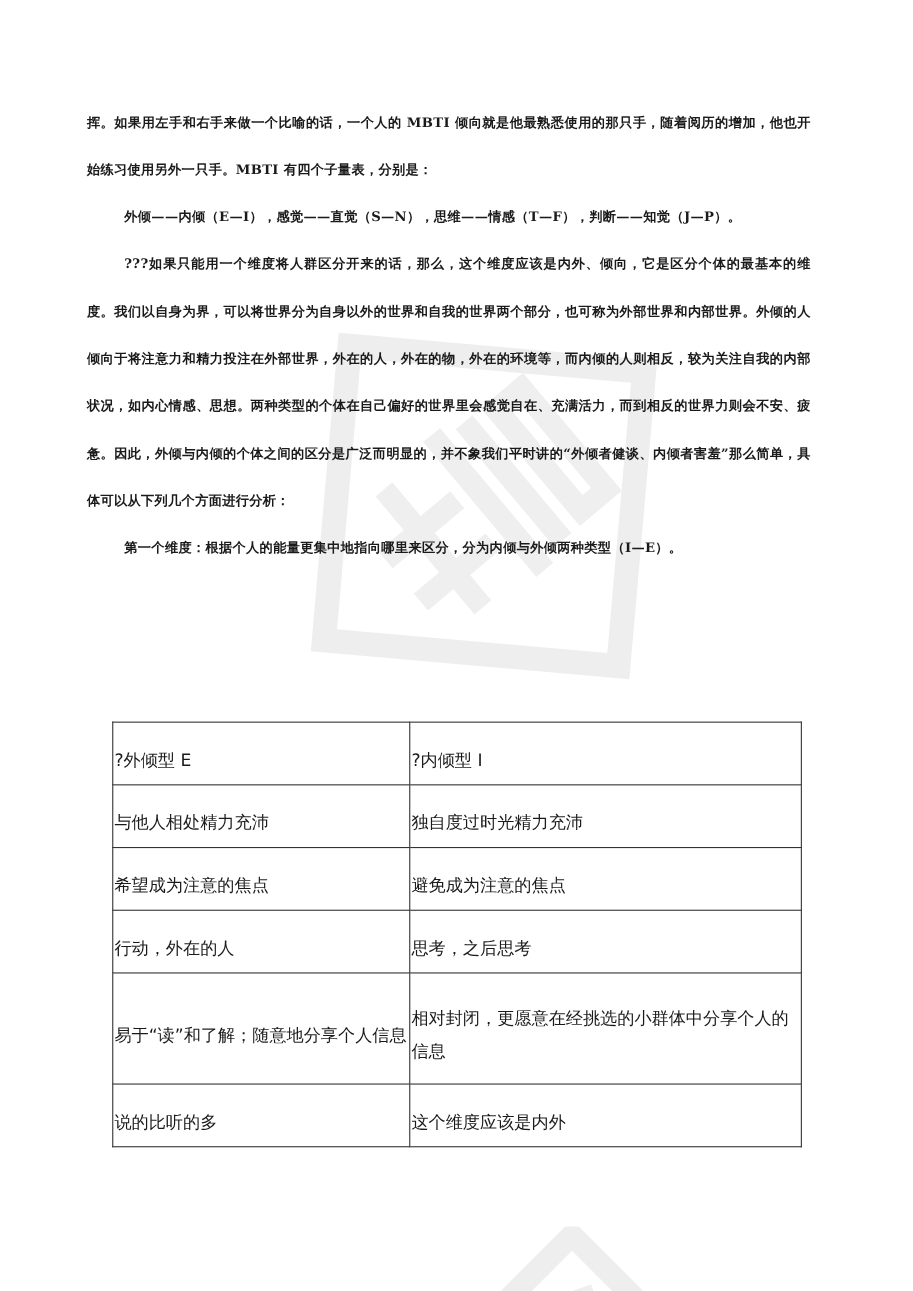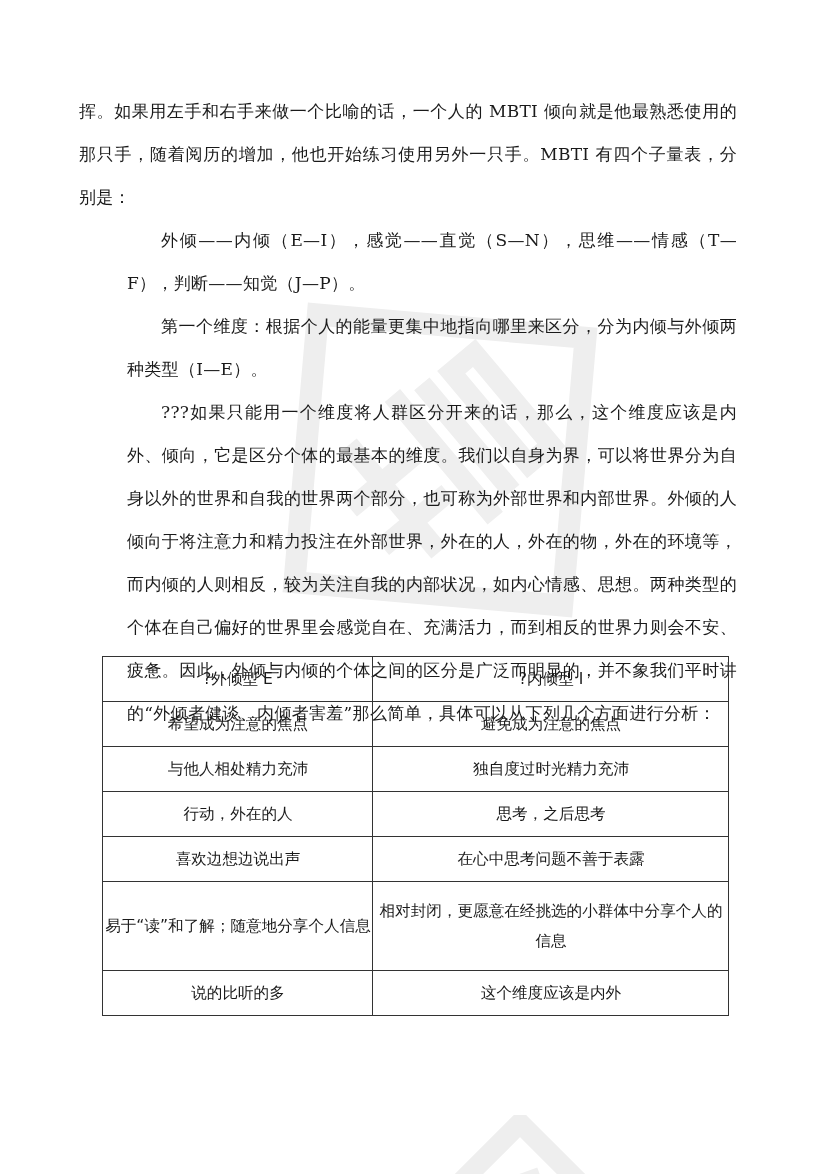--- a/index.html
+++ b/index.html
@@ -22,57 +22,56 @@
   }
   .page {
     position: absolute;
     left: 79px;
     top: 90px;
     width: 658px;
     z-index: 1;
   }
   .para {
     margin: 0;
-    font-size: 17px;
+    font-size: 12px;
     line-height: 43px;
     letter-spacing: 0.3px;
     text-align: justify;
     text-align-last: left;
+    font-weight: bold;
   }
   .para.indent {
     text-indent: 34px;
-    margin-left: 48px;
   }
   .table-wrap {
     position: absolute;
     left: 102px;
     top: 656px;
     width: 626px;
     z-index: 1;
   }
   table {
     border-collapse: collapse;
     width: 626px;
     table-layout: fixed;
     font-family: "DejaVu Sans", "Liberation Sans", sans-serif;
     font-size: 15.6px;
     color: #1a1a1a;
   }
   col.c1 { width: 270px; }
   col.c2 { width: 356px; }
   td {
     border: 1.5px solid #333333;
-    padding: 0 0 0 1px;
+    padding: 12px 0 0 1px;
     height: 44px;
     vertical-align: middle;
     line-height: 44px;
     white-space: normal;
     word-break: break-all;
     overflow: hidden;
-    text-align: center;
   }
   tr.tall td {
     height: 88px;
     line-height: 30px;
   }
 </style>
 </head>
 <body>
 
 <svg class="watermark" style="left:230px; top:250px;" width="420" height="420" viewBox="0 0 420 420">
@@ -86,50 +85,46 @@
   </g>
 </svg>
 <svg class="watermark" style="left:390px; top:1115px;" width="260" height="200" viewBox="0 0 260 200">
   <polygon points="130,8 250,128 130,248 10,128" fill="none" stroke="#eeeeee" stroke-width="20"></polygon>
   <path d="M95 80 L150 60 M100 110 L165 95 M120 70 L140 140" stroke="#efefef" stroke-width="16" fill="none"></path>
 </svg>
 
 <div class="page">
   <p class="para">挥。如果用左手和右手来做一个比喻的话，一个人的 MBTI 倾向就是他最熟悉使用的那只手，随着阅历的增加，他也开始练习使用另外一只手。MBTI 有四个子量表，分别是：</p>
   <p class="para indent">外倾——内倾（E—I），感觉——直觉（S—N），思维——情感（T—F），判断——知觉（J—P）。</p>
+  <p class="para indent">???如果只能用一个维度将人群区分开来的话，那么，这个维度应该是内外、倾向，它是区分个体的最基本的维度。我们以自身为界，可以将世界分为自身以外的世界和自我的世界两个部分，也可称为外部世界和内部世界。外倾的人倾向于将注意力和精力投注在外部世界，外在的人，外在的物，外在的环境等，而内倾的人则相反，较为关注自我的内部状况，如内心情感、思想。两种类型的个体在自己偏好的世界里会感觉自在、充满活力，而到相反的世界力则会不安、疲惫。因此，外倾与内倾的个体之间的区分是广泛而明显的，并不象我们平时讲的“外倾者健谈、内倾者害羞”那么简单，具体可以从下列几个方面进行分析：</p>
   <p class="para indent">第一个维度：根据个人的能量更集中地指向哪里来区分，分为内倾与外倾两种类型（I—E）。</p>
-  <p class="para indent">???如果只能用一个维度将人群区分开来的话，那么，这个维度应该是内外、倾向，它是区分个体的最基本的维度。我们以自身为界，可以将世界分为自身以外的世界和自我的世界两个部分，也可称为外部世界和内部世界。外倾的人倾向于将注意力和精力投注在外部世界，外在的人，外在的物，外在的环境等，而内倾的人则相反，较为关注自我的内部状况，如内心情感、思想。两种类型的个体在自己偏好的世界里会感觉自在、充满活力，而到相反的世界力则会不安、疲惫。因此，外倾与内倾的个体之间的区分是广泛而明显的，并不象我们平时讲的“外倾者健谈、内倾者害羞”那么简单，具体可以从下列几个方面进行分析：</p>
 </div>
 
 <div class="table-wrap">
   <table>
     <colgroup>
         <col class="c1">
         <col class="c2">
       </colgroup>
     <tbody>
       <tr>
         <td>?外倾型 E</td>
         <td>?内倾型 I</td>
       </tr>
       <tr>
+        <td>与他人相处精力充沛</td>
+        <td>独自度过时光精力充沛</td>
+      </tr>
+      <tr>
         <td>希望成为注意的焦点</td>
         <td>避免成为注意的焦点</td>
       </tr>
       <tr>
-        <td>与他人相处精力充沛</td>
-        <td>独自度过时光精力充沛</td>
-      </tr>
-      <tr>
         <td>行动，外在的人</td>
         <td>思考，之后思考</td>
-      </tr>
-      <tr>
-        <td>喜欢边想边说出声</td>
-        <td>在心中思考问题不善于表露</td>
       </tr>
       <tr class="tall">
         <td>易于“读”和了解；随意地分享个人信息</td>
         <td>相对封闭，更愿意在经挑选的小群体中分享个人的信息</td>
       </tr>
       <tr>
         <td>说的比听的多</td>
         <td>这个维度应该是内外</td>
       </tr>
     </tbody>

